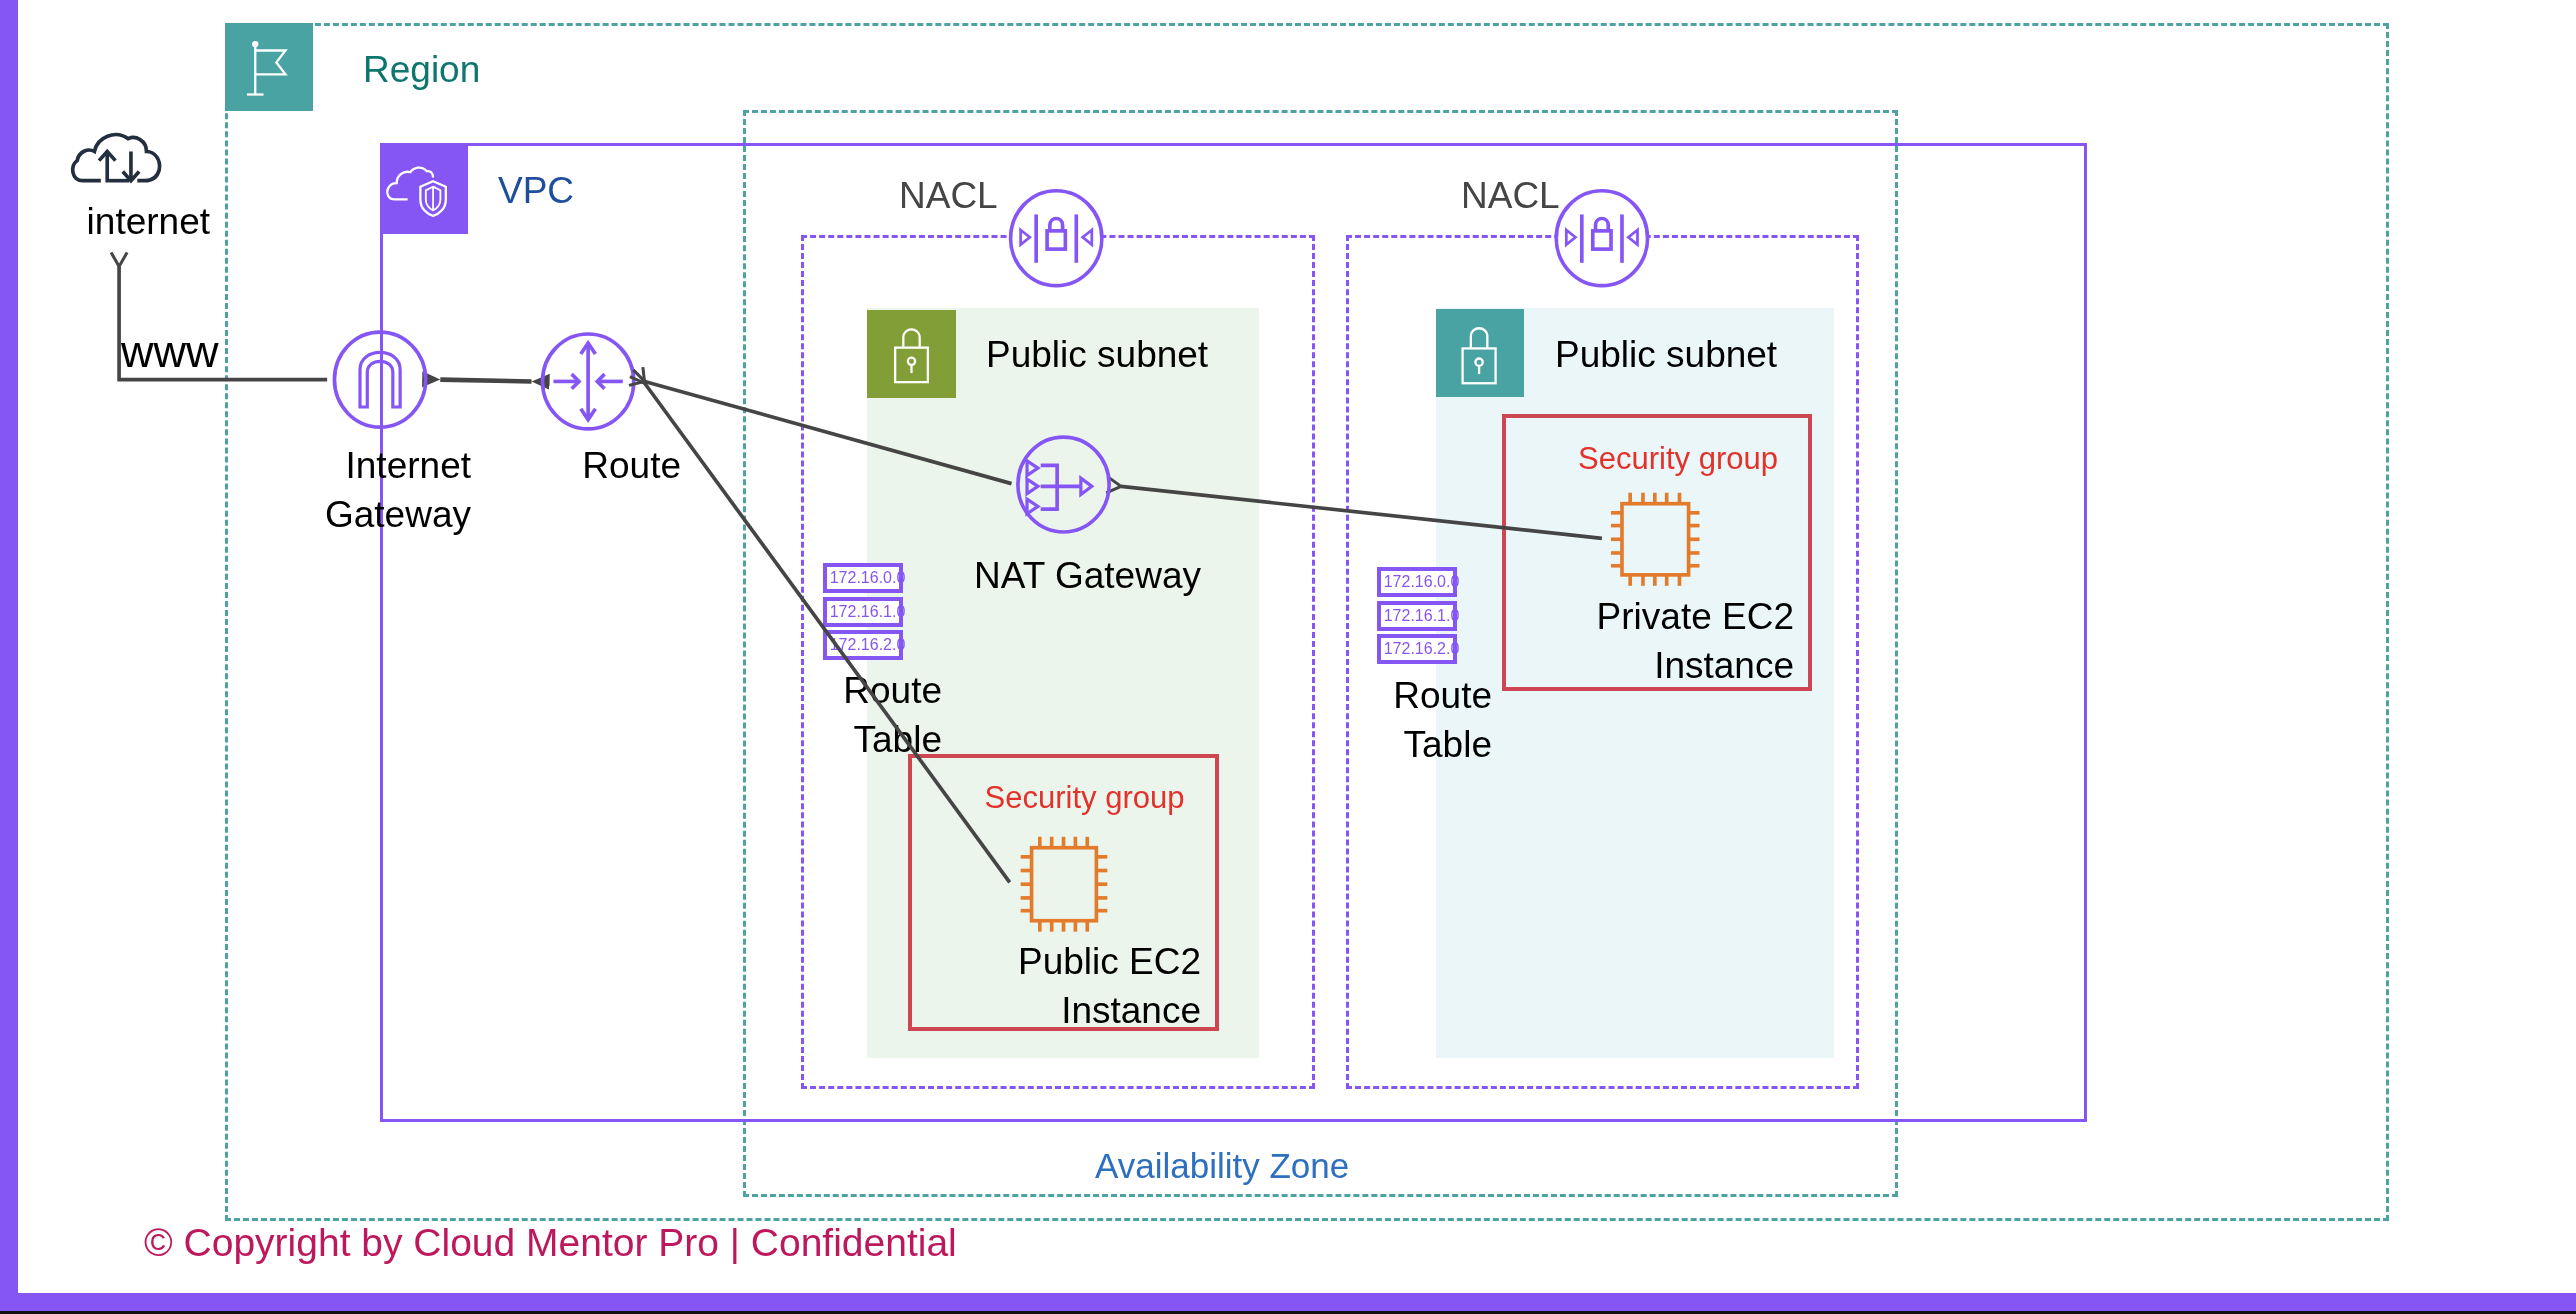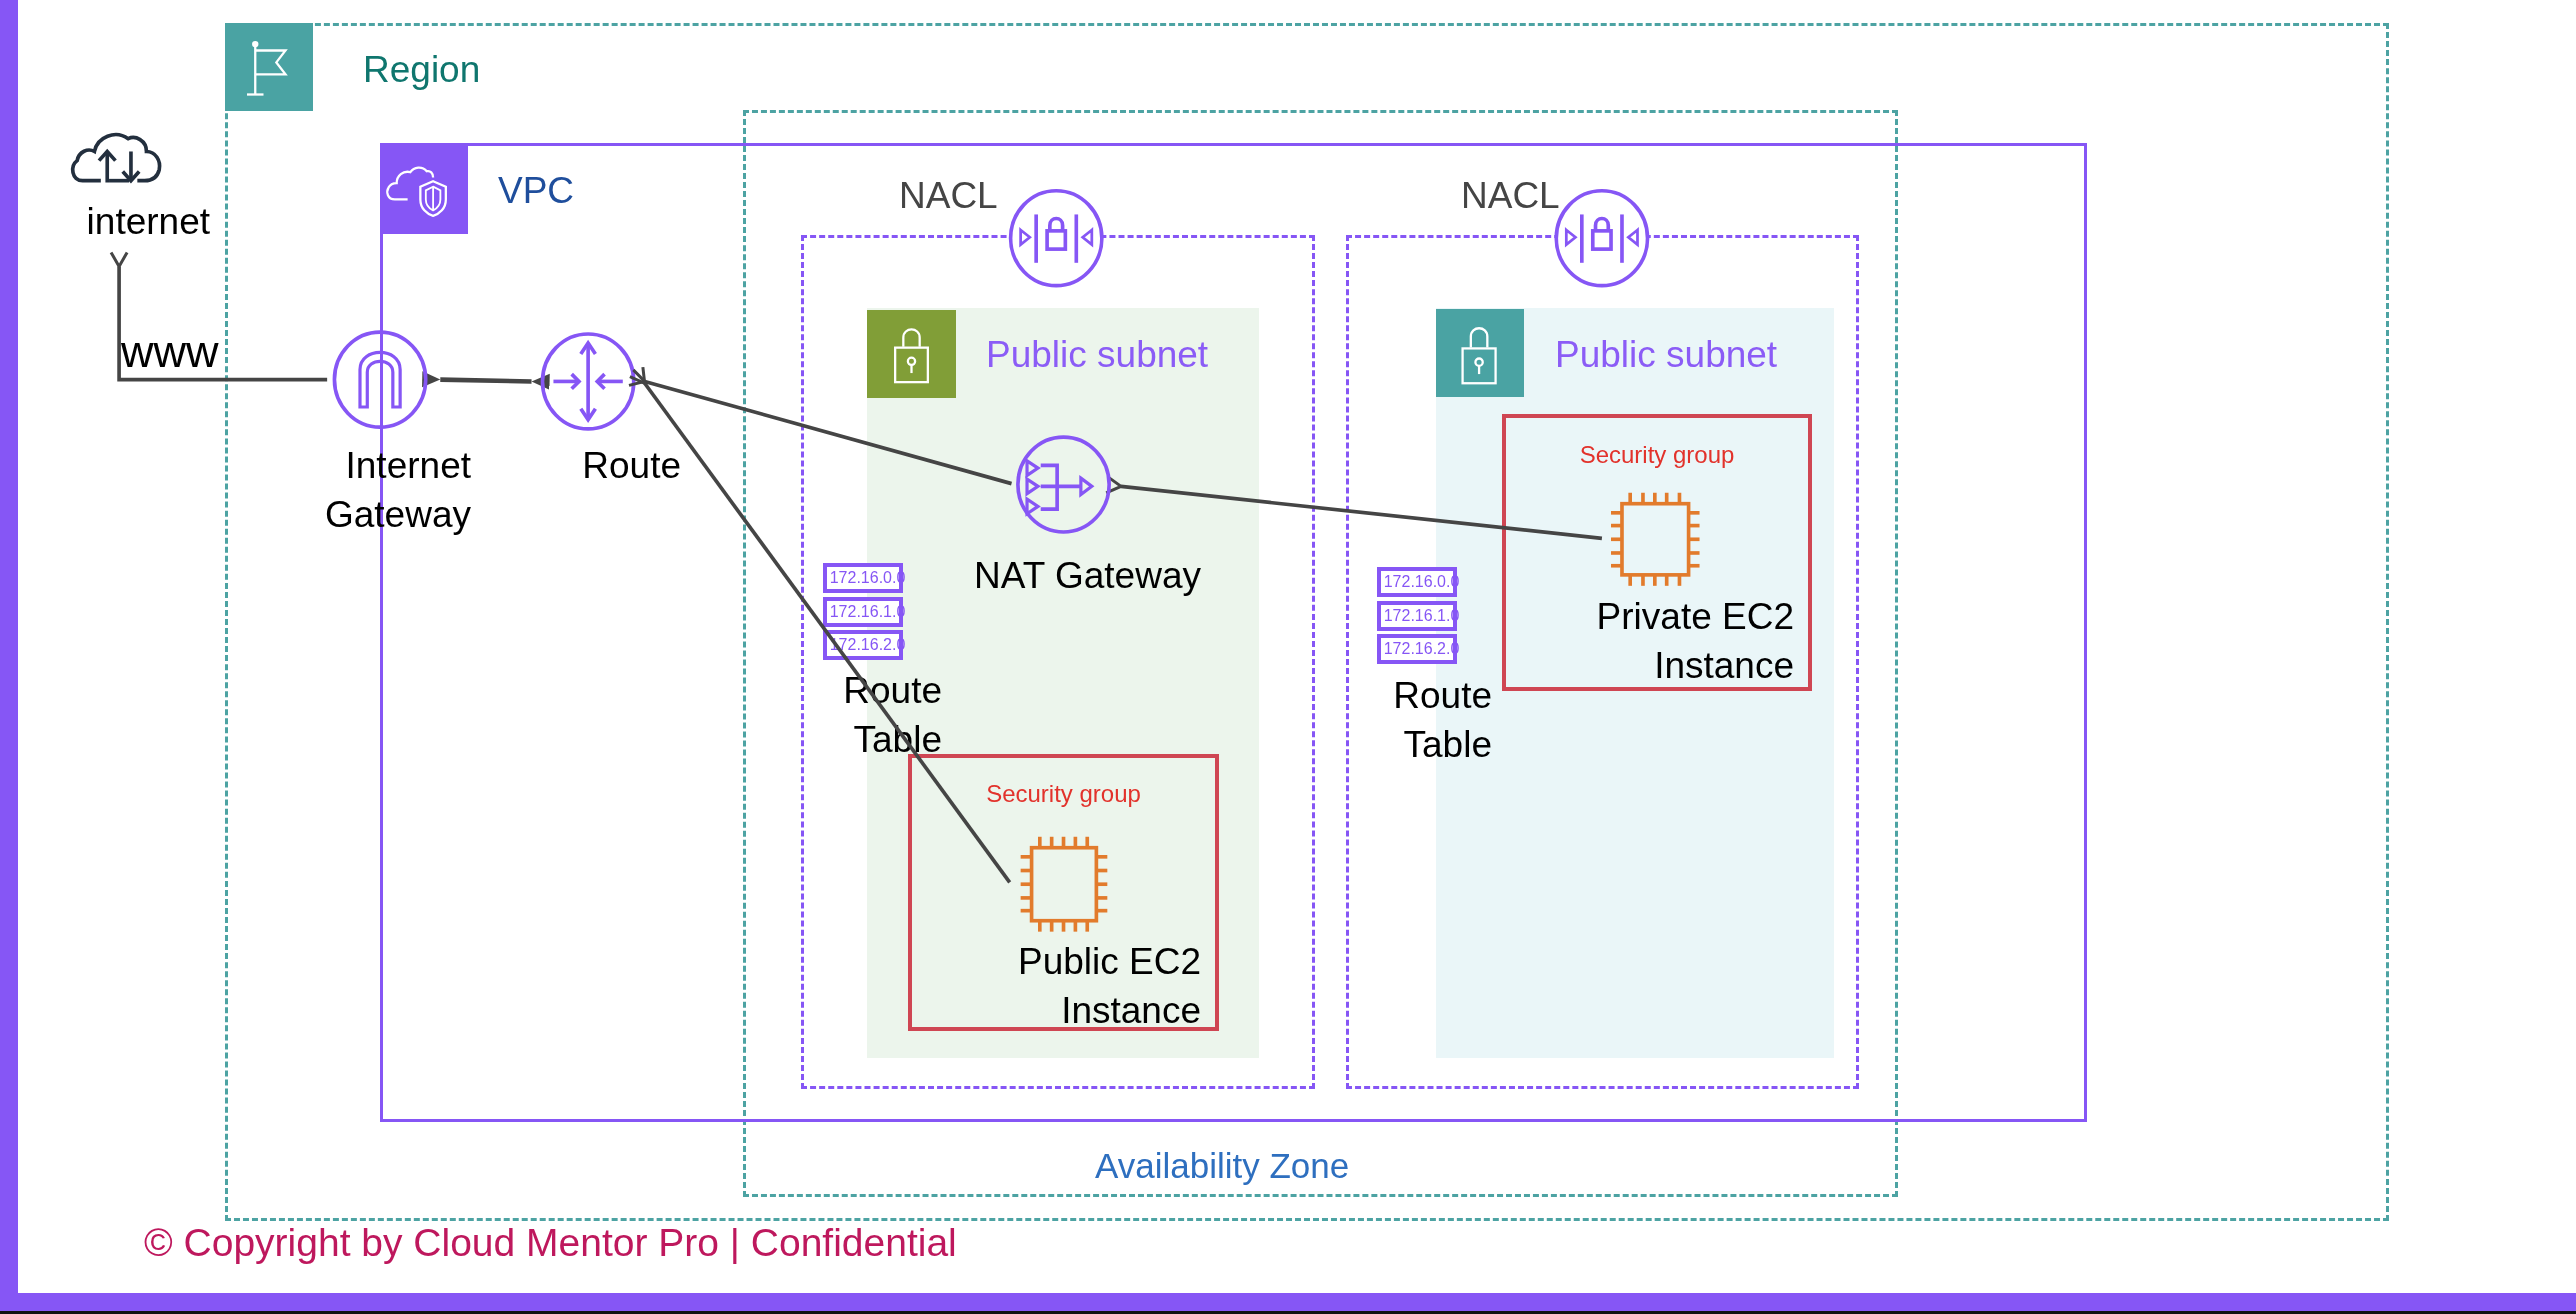--- a/index.html
+++ b/index.html
@@ -23,26 +23,26 @@
 
   .nacl-box { border: 3.7px dashed #8656f5; box-sizing: border-box; }
   .nacl-pub { left: 801px; top: 235px; width: 514px; height: 854px; }
   .nacl-priv { left: 1346px; top: 235px; width: 513px; height: 854px; }
   .nacl-label { font-size: 37px; color: #454545; }
 
   .subnet-pub-bg { left: 867px; top: 308px; width: 392px; height: 750px; background: #ecf5ec; }
   .subnet-priv-bg { left: 1436px; top: 308px; width: 398px; height: 750px; background: #eaf6f8; }
   .subnet-pub-icon { left: 867px; top: 310px; width: 89px; height: 88px; background: #819e37; }
   .subnet-priv-icon { left: 1436px; top: 309px; width: 88px; height: 88px; background: #4aa3a3; }
-  .subnet-label { font-size: 37px; color: #8b5cf6; }
+  .subnet-label { font-size: 37px; color: #000000; }
 
   .sg-box { border: 4.6px solid #cf4653; box-sizing: border-box; }
   .sg-pub { left: 908px; top: 754px; width: 311px; height: 277px; }
   .sg-priv { left: 1502px; top: 414px; width: 310px; height: 277px; }
-  .sg-label { font-size: 24px; color: #e2322b; text-align: center; }
+  .sg-label { font-size: 31px; color: #e2322b; text-align: center; margin-left: 21px; }
 
   .node-label { font-size: 37px; color: #000000; text-align: right; line-height: 49px; }
   .rt { display: flex; flex-direction: column; gap: 3.7px; }
   .rt-entry { border: 4.6px solid #8656f5; font-size: 16px; color: #8656f5; padding: 0 2.7px; line-height: 22px; background: #fff; text-align: center; width: 80px; box-sizing: border-box; }
   .footer { left: 144px; top: 1221px; font-size: 39px; color: #be185d; }
   svg.overlay { position: absolute; left: 0; top: 0; }
 </style>
 </head>
 <body>
 

